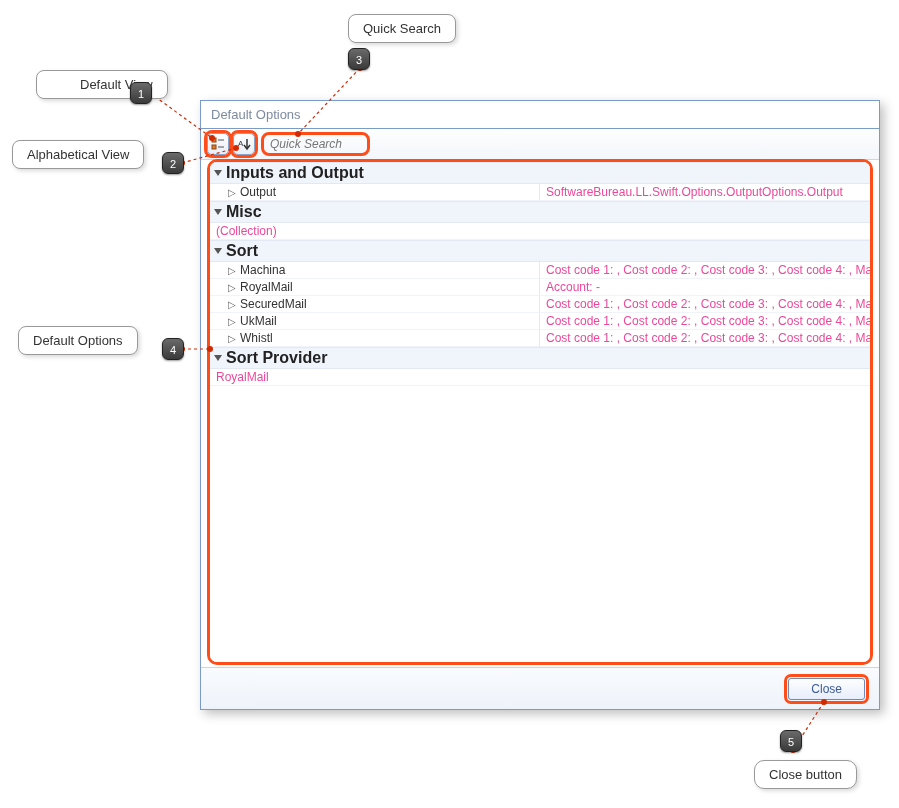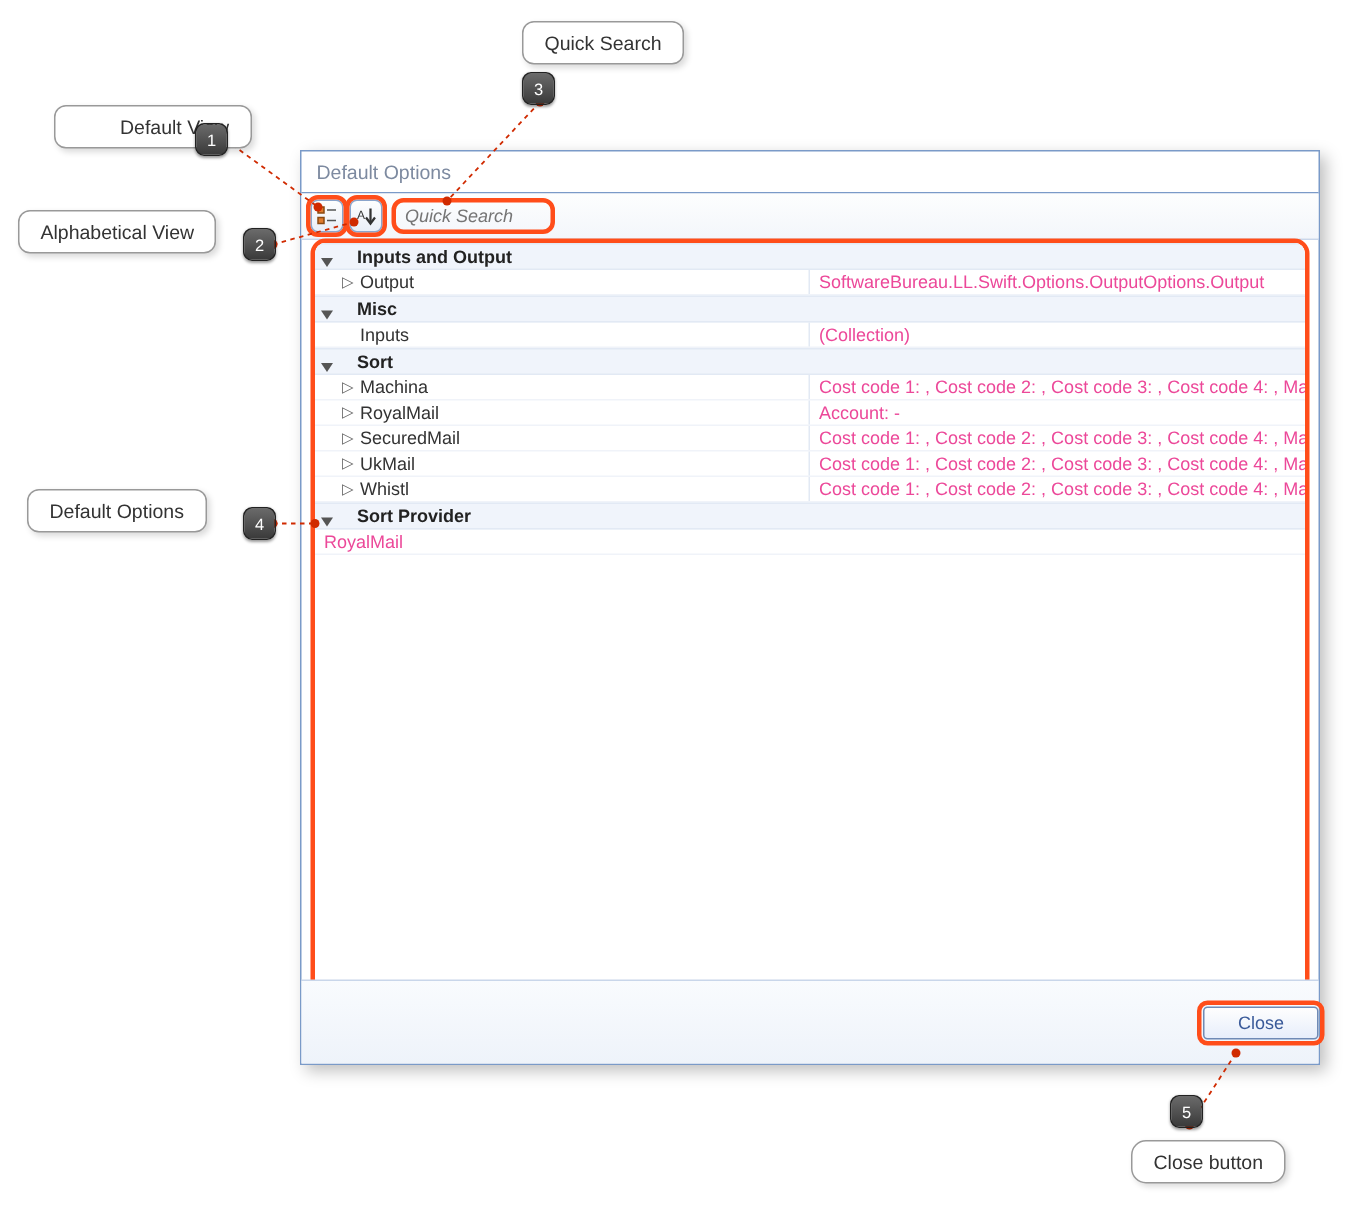--- a/index.html
+++ b/index.html
@@ -110,29 +110,28 @@
     overflow: hidden;
   }
   .grid {
     width: 100%;
     height: 100%;
     background: #fff;
     overflow: hidden;
   }
   .cat {
     display: flex;
-    align-items: flex-end;
+    align-items: center;
     background: #f0f4fb;
     border-top: 1px solid #e2e9f4;
     border-bottom: 1px solid #e2e9f4;
     font-weight: bold;
     color: #222;
     padding: 1px 4px;
-    font-size: 12px;
-    gap: 12px;
+    font-size: 16px;
   }
   .row {
     display: flex;
     align-items: stretch;
     border-bottom: 1px solid #f0f3f9;
     font-size: 12px;
     color: #333;
   }
   .row .namecell {
     width: 50%;
@@ -160,26 +159,27 @@
     margin-right: 4px;
   }
   .exp {
     width: 8px;
     color: #666;
     font-size: 10px;
   }
   .footer {
     position: absolute;
     left: 0; right: 0; bottom: 0;
-    height: 56px;
+    height: 42px;
     background: linear-gradient(#f9fbfe,#eef3fa);
     border-top: 1px solid #c9d6ea;
     display: flex;
     justify-content: flex-end;
     align-items: center;
+    padding-right: 14px;
   }
   .close-btn {
     border: 1px solid #6f8ab5;
     background: linear-gradient(#fefefe,#e7eefb);
     padding: 3px 22px;
     border-radius: 3px;
     color: #3a5a99;
     font-size: 12px;
     cursor: pointer;
     outline: 3px solid #ff4d1a;
@@ -273,24 +273,20 @@
             <span>Output</span>
           </div>
         <div class="valcell">SoftwareBureau.LL.Swift.Options.OutputOptions.Output</div>
       </div>
 
       <div class="cat">
         <span class="tri"></span>
         <span>Misc</span>
       </div>
       <div class="row">
-        <div class="namecell">
-            <span class="exp"></span>
-            <span>Inputs</span>
-          </div>
         <div class="valcell">(Collection)</div>
       </div>
 
       <div class="cat">
         <span class="tri"></span>
         <span>Sort</span>
       </div>
       <div class="row">
         <div class="namecell">
             <span class="exp">▷</span>

